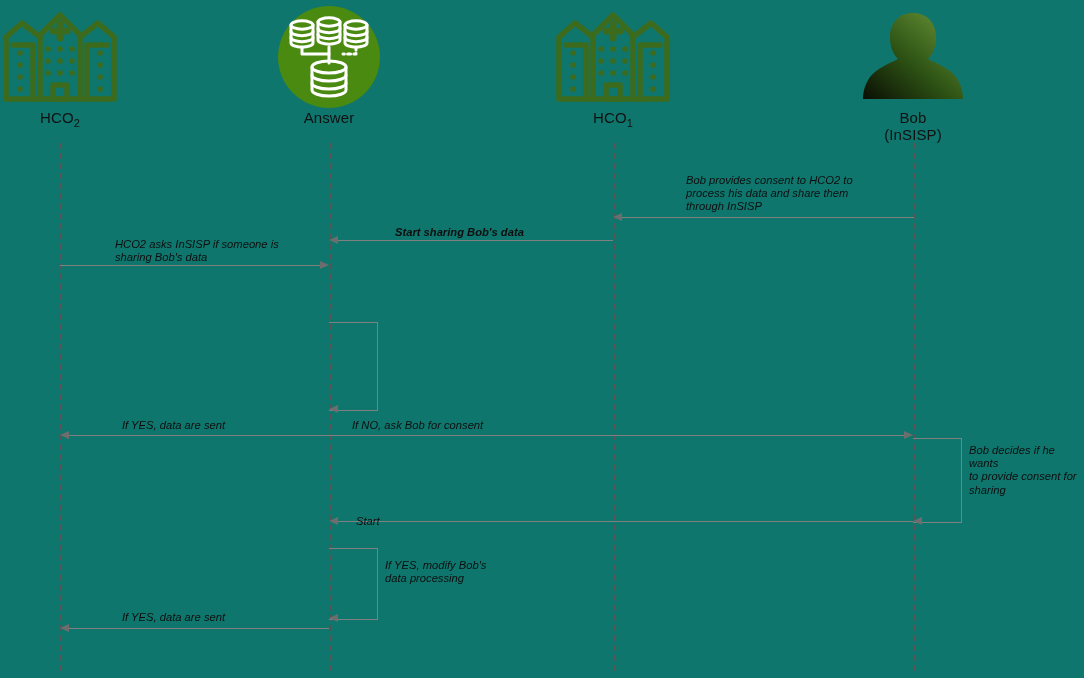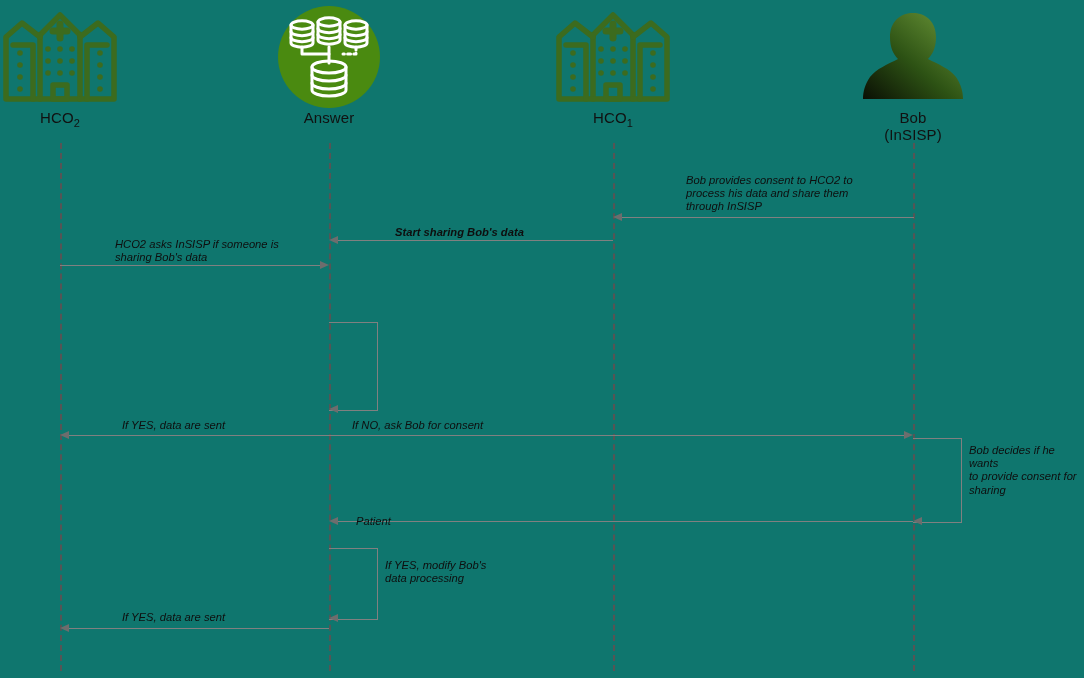--- a/index.html
+++ b/index.html
@@ -249,21 +249,21 @@
   <div class="msg-label" style="left:352px; top:419px;">If NO, ask Bob for consent</div>
 
   <div class="selfloop" style="left:913px; top:438px; width:48px; height:83px;"></div>
   <div class="arrowhead arrow-left" style="left:913px; top:516.5px;"></div>
   <div class="selfloop-label" style="left:969px; top:444px;">Bob decides if he wants
 to provide consent for
 sharing</div>
 
   <div class="msg-line" style="left:338px; top:521px; width:575px;"></div>
   <div class="arrowhead arrow-left" style="left:329px; top:516.5px;"></div>
-  <div class="msg-label" style="left:356px; top:515px;">Patient</div>
+  <div class="msg-label" style="left:356px; top:515px;">Start</div>
 
   <div class="selfloop" style="left:329px; top:548px; width:48px; height:70px;"></div>
   <div class="arrowhead arrow-left" style="left:329px; top:613.5px;"></div>
   <div class="selfloop-label" style="left:385px; top:559px;">If YES, modify Bob's
 data processing</div>
 
   <div class="msg-line" style="left:69px;  top:628px; width:260px;"></div>
   <div class="arrowhead arrow-left" style="left:60px; top:623.5px;"></div>
   <div class="msg-label" style="left:122px; top:611px;">If YES, data are sent</div>
 

